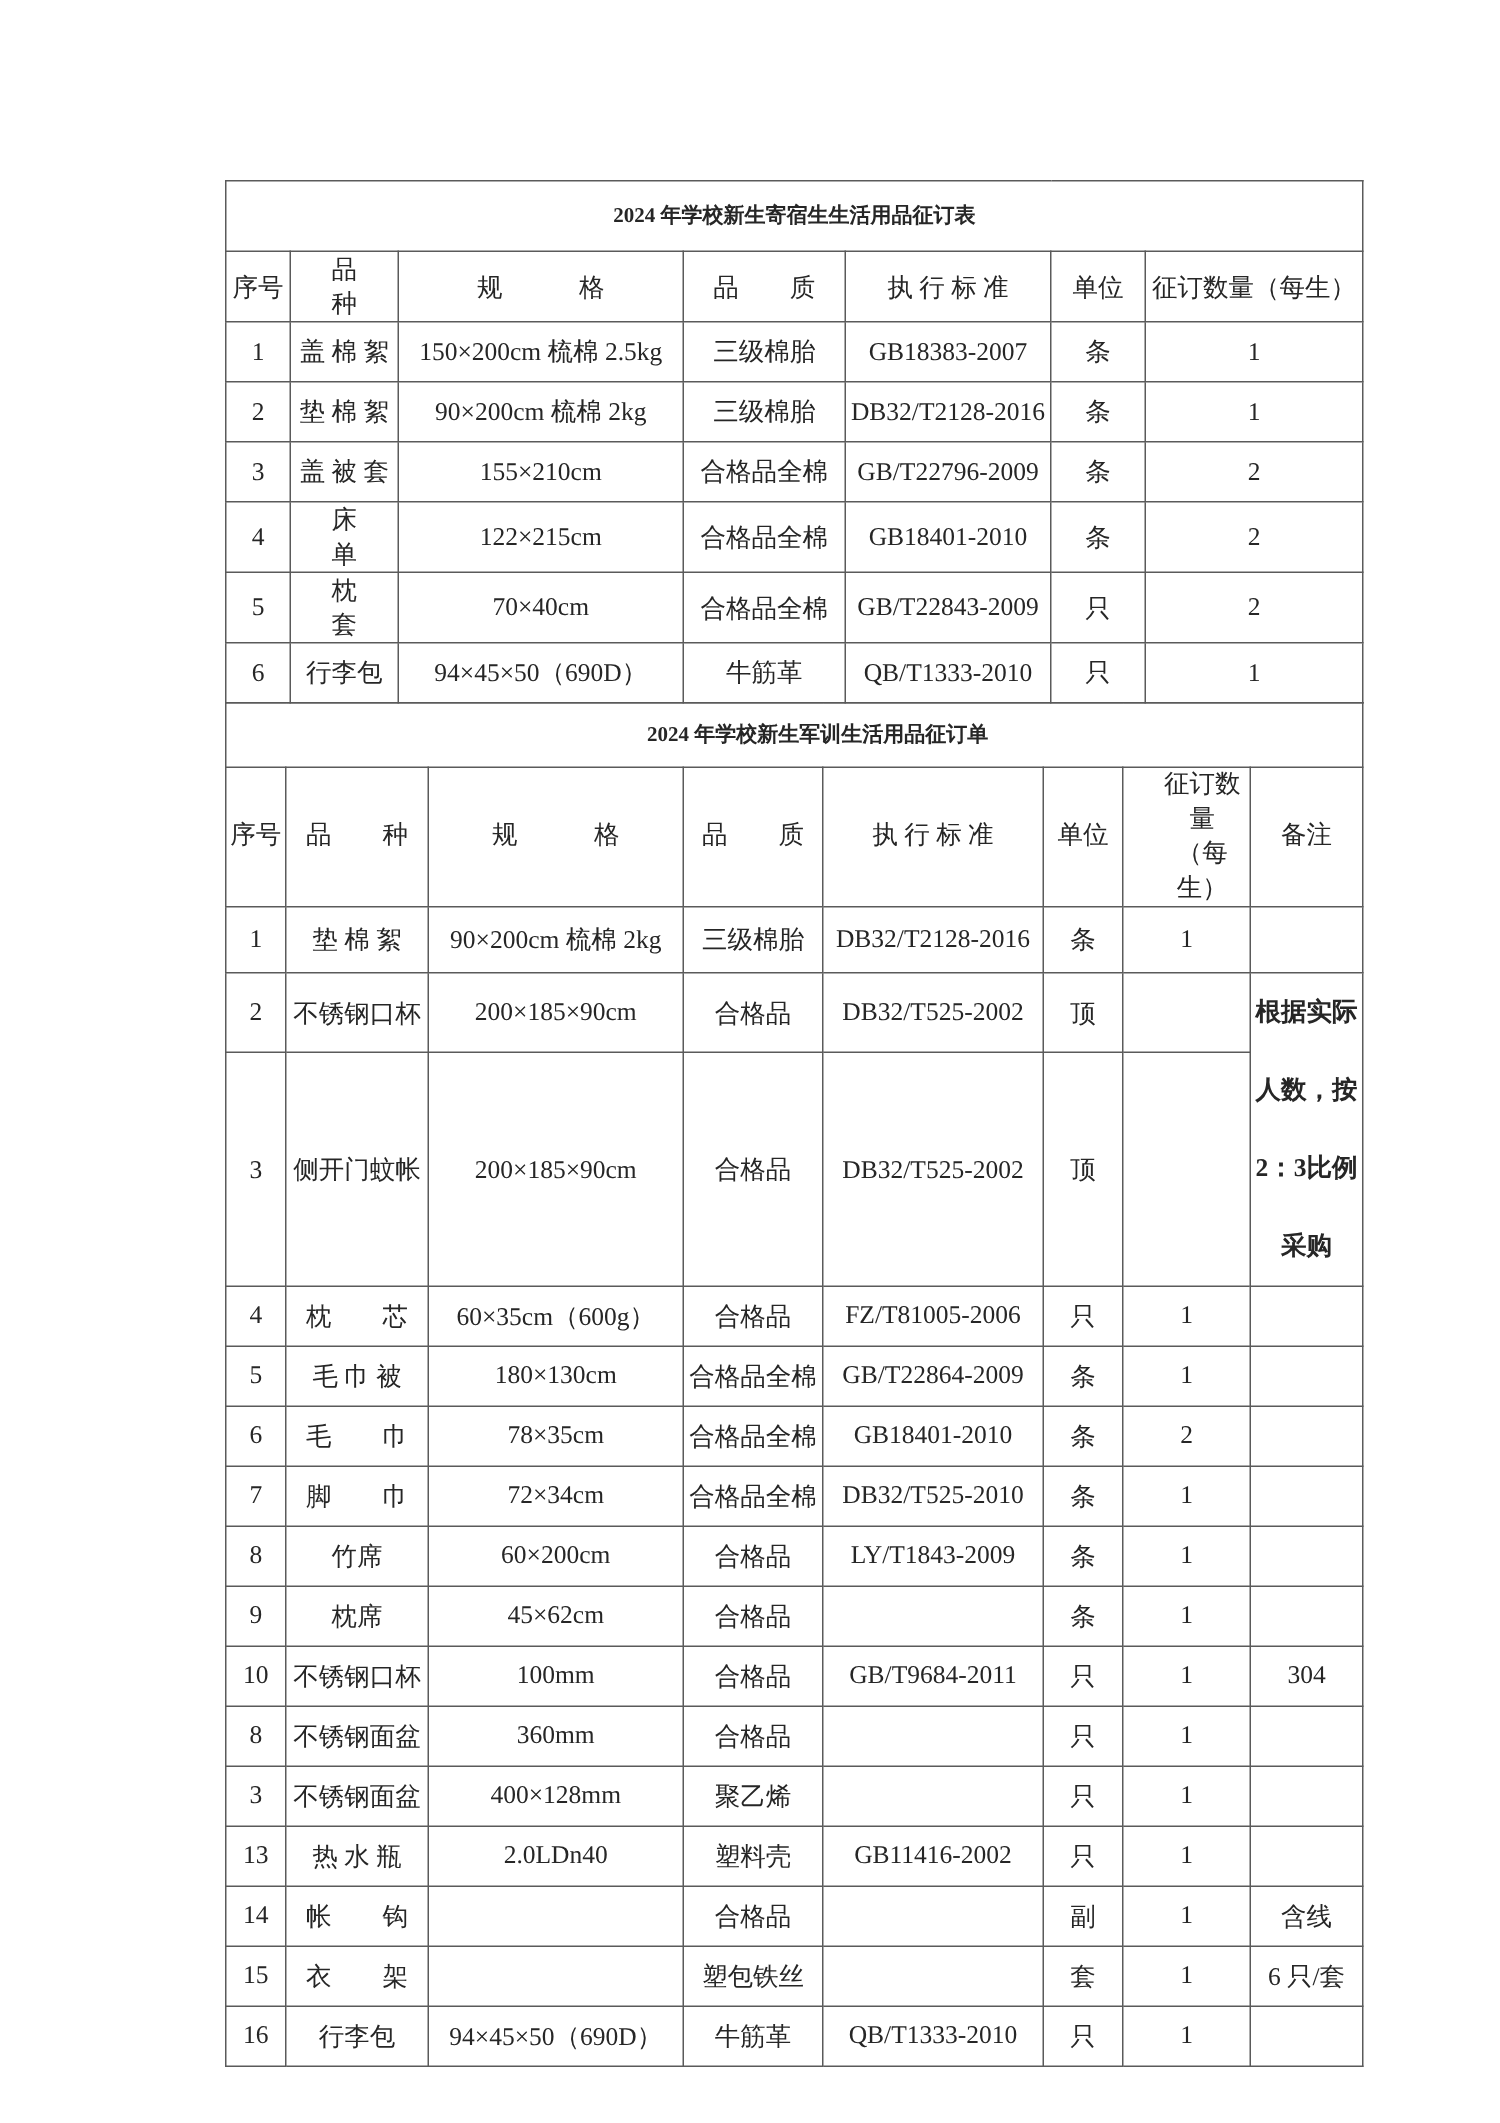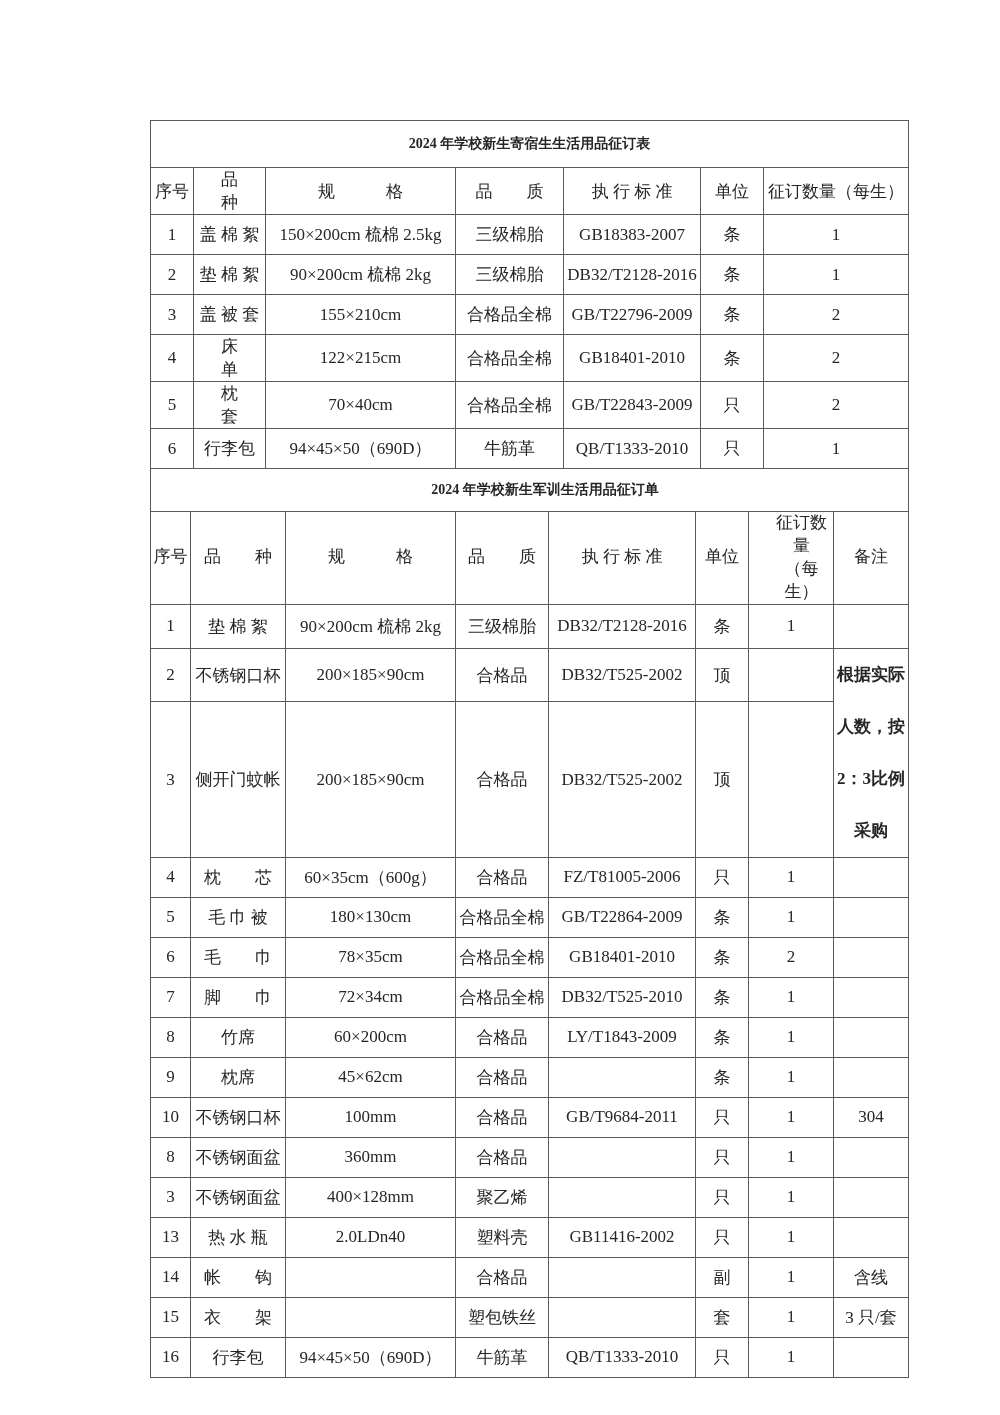--- a/index.html
+++ b/index.html
@@ -287,21 +287,21 @@
         <td>含线</td>
       </tr>
       <tr class="r">
         <td>15</td>
         <td>衣　　架</td>
         <td></td>
         <td>塑包铁丝</td>
         <td></td>
         <td>套</td>
         <td>1</td>
-        <td>3 只/套</td>
+        <td>6 只/套</td>
       </tr>
       <tr class="r">
         <td>16</td>
         <td>行李包</td>
         <td>94×45×50（690D）</td>
         <td>牛筋革</td>
         <td>QB/T1333-2010</td>
         <td>只</td>
         <td>1</td>
         <td></td>

